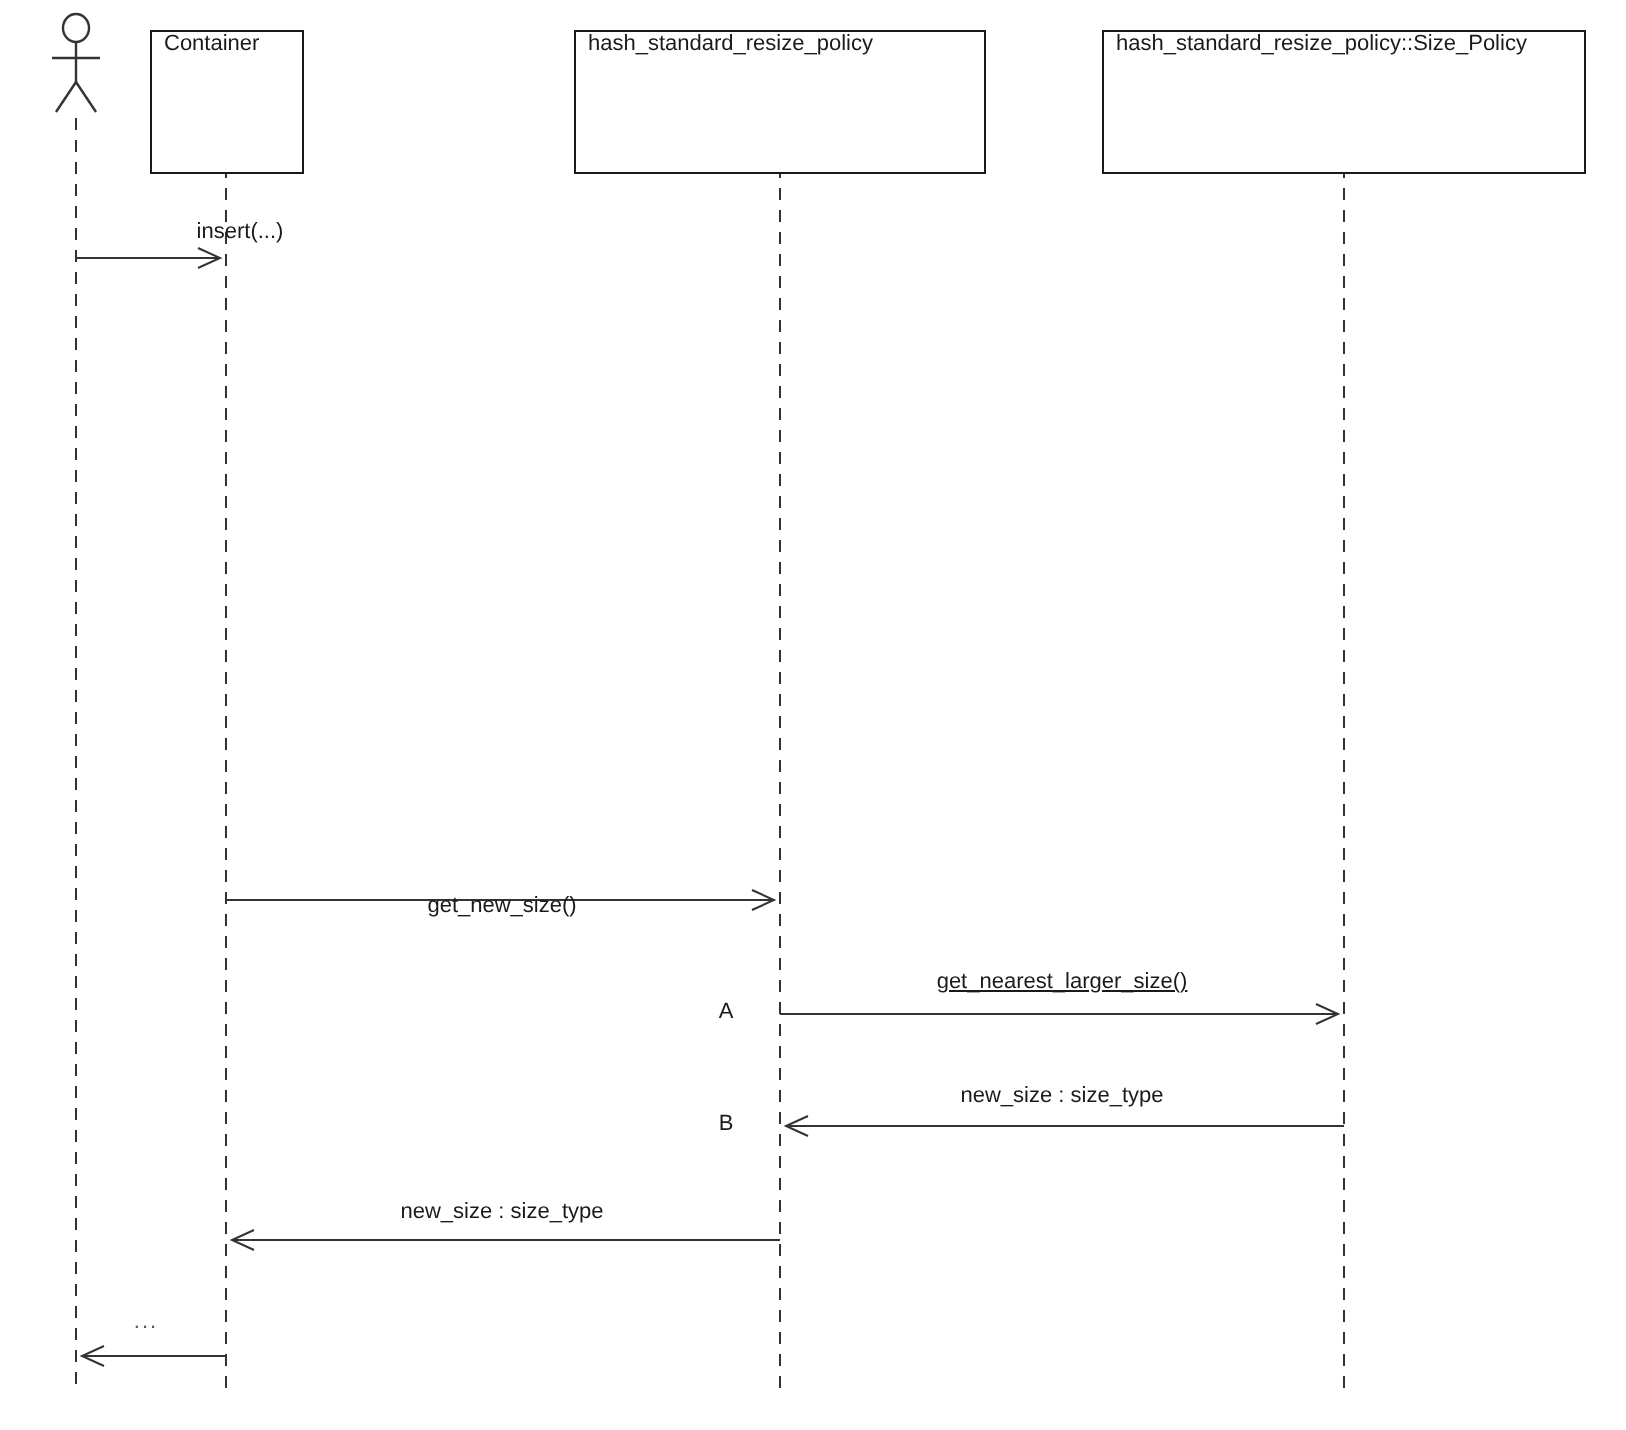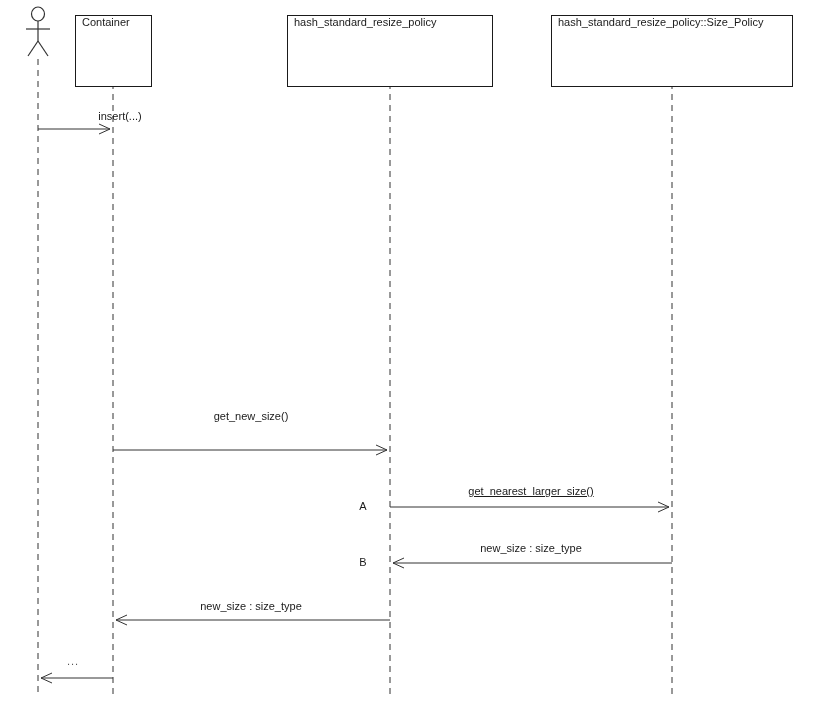--- a/index.html
+++ b/index.html
@@ -95,21 +95,21 @@
     <span>Container</span>
   </div>
   <div class="participant-box box-size">
     <span>hash_standard_resize_policy::Size_Policy</span>
   </div>
   <div class="participant-box box-policy">
     <span>hash_standard_resize_policy</span>
   </div>
 
   <div class="msg-label" style="left:76px;  top:110px;margin-left:44px;">insert(...)</div>
-  <div class="msg-label" style="left:251px; top:410px;">get_new_size()</div>
+  <div class="msg-label" style="left:251px; top:447px;">get_new_size()</div>
   <div class="msg-label" style="left:531px; top:485px;text-decoration:underline;">get_nearest_larger_size()</div>
   <div class="msg-label" style="left:531px; top:542px;">new_size : size_type</div>
   <div class="msg-label" style="left:251px; top:600px;">new_size : size_type</div>
   <div class="msg-label ellipsis-label" style="left:73px; top:655px;">...</div>
 
   <div class="marker-label" style="left:363px; top:500px;">A</div>
   <div class="marker-label" style="left:363px; top:556px;">B</div>
 
 </div>
 

